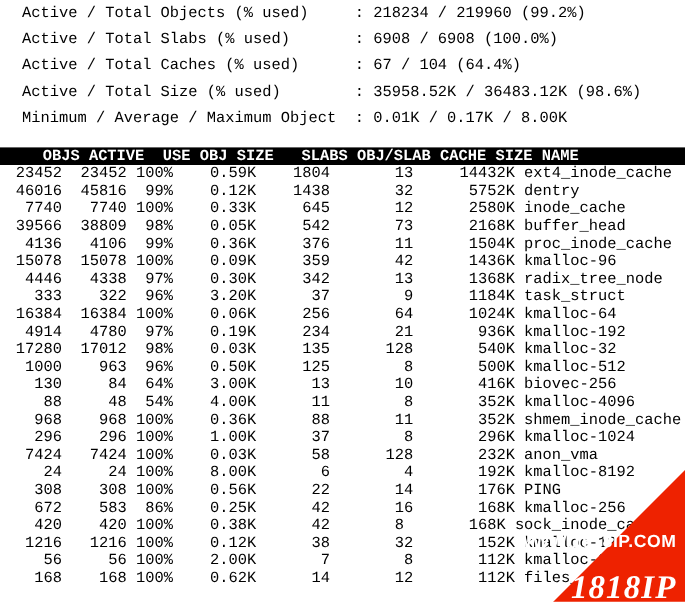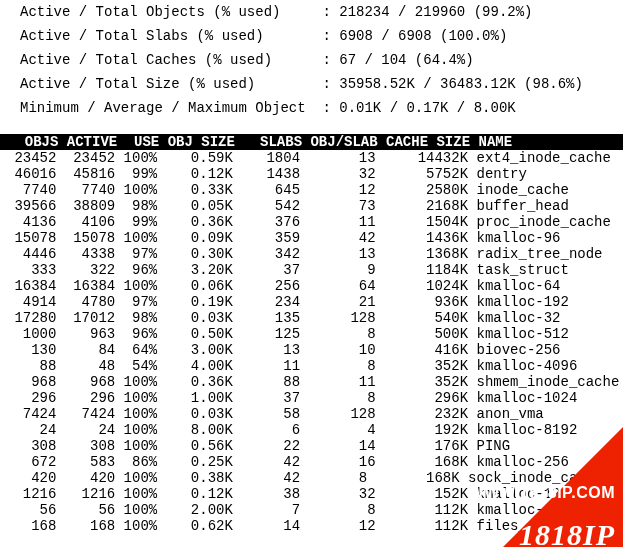--- a/index.html
+++ b/index.html
@@ -1,19 +1,19 @@
 <!DOCTYPE html>
 <html><head>
 <meta charset="utf-8">
 <style>
   html,body{margin:0;padding:0;background:#fff;color:#000;
     font-family:"Courier New",Consolas,monospace;font-size:14px;
     line-height:16px;width:623px;height:547px;overflow:hidden}
   .pre{white-space:pre;padding:4px 20px}
-  .hdr{background:#000;color:#fff;white-space:pre;padding:0 8px;
+  .hdr{background:#000;color:#fff;white-space:pre;padding:0 22px;
     font-weight:bold;margin-top:14px}
   .row{white-space:pre;padding:0 6px}
   .banner{position:absolute;right:0;bottom:0;width:230px;height:175px;
     overflow:hidden;pointer-events:none}
   .tri{position:absolute;right:-60px;bottom:-120px;width:0;height:0;
     border-left:300px solid transparent;border-bottom:300px solid #e20}
   .url{position:absolute;right:8px;bottom:46px;color:#fff;
     font-family:Arial,sans-serif;font-size:16px;font-weight:bold;
     letter-spacing:.5px}
   .brand{position:absolute;right:8px;bottom:4px;color:#fff;

